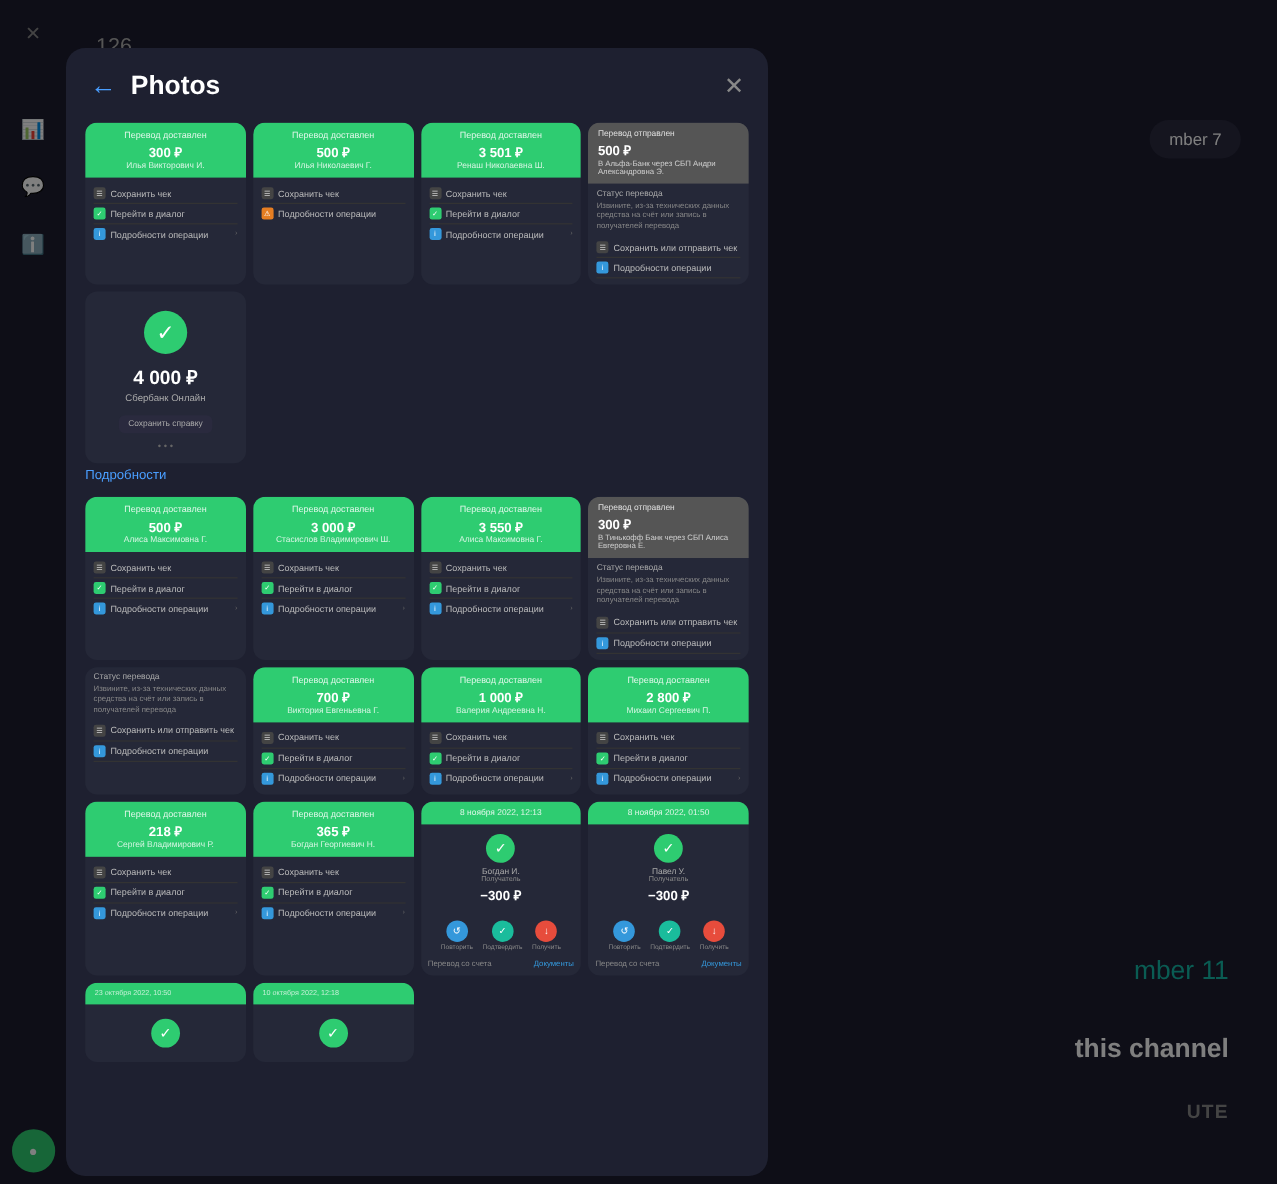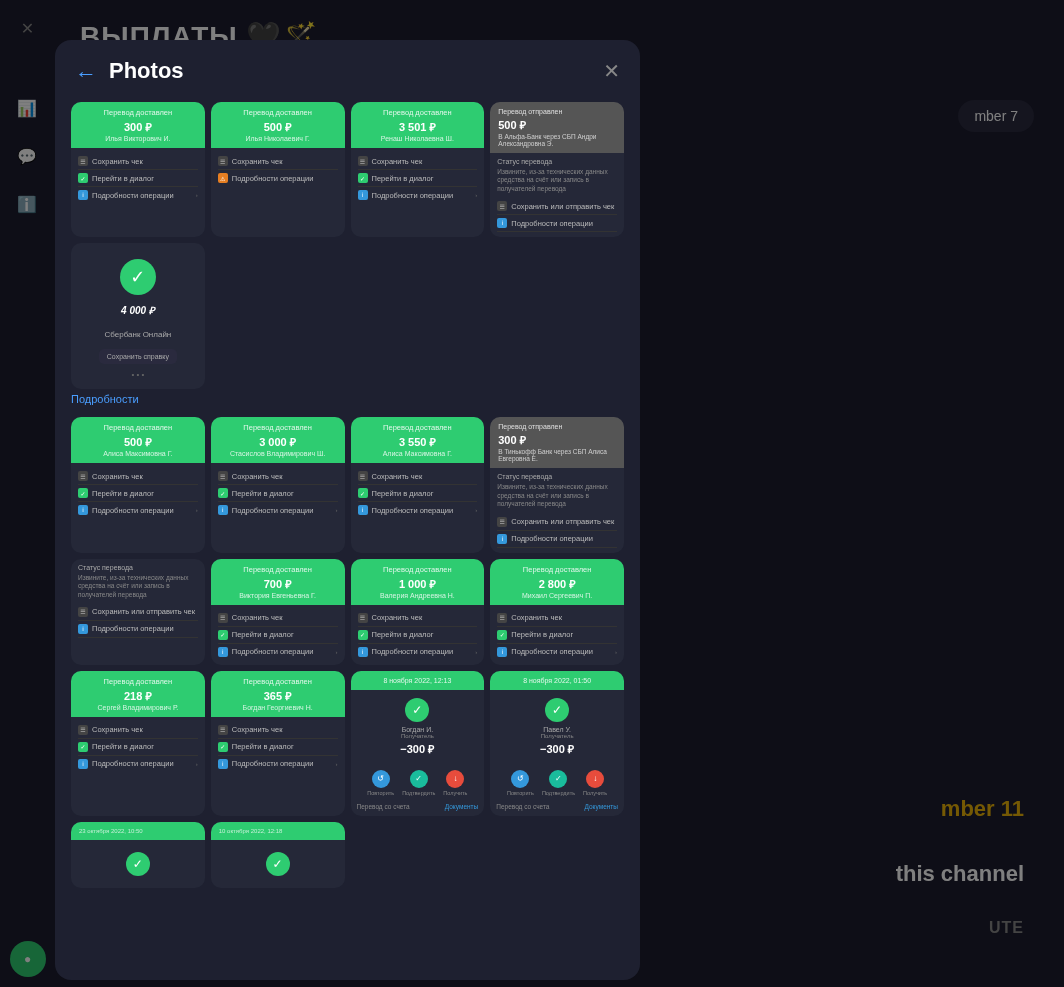--- a/index.html
+++ b/index.html
@@ -305,24 +305,23 @@
       display: flex;
       align-items: center;
       justify-content: center;
       color: #fff;
       font-size: 18px;
       margin-bottom: 8px;
     }
 
     .sber-amount {
       color: #fff;
-      font-size: 10px;
+      font-size: 16px;
       font-weight: 700;
-      margin-bottom: 13px;
-      font-style: italic;
+      margin-bottom: 2px;
     }
 
     .sber-bank {
       color: #aaa;
       font-size: 8px;
       margin-bottom: 10px;
     }
 
     .sber-btn {
       background: #2a2a3e;
@@ -479,30 +478,29 @@
       justify-content: center;
       color: #fff;
       font-size: 12px;
     }
   </style>
 </head>
 <body>
 
 <div class="bg-layer">
   <div style="margin-left: 60px;">
-    <div class="bg-title">ВЫПЛАТЫ 🖤🪄</div>
     <div class="bg-number" style="position:static; margin-top:8px; color:#aaa; font-size:18px;">126</div>
   </div>
 </div>
 
 <div style="position:absolute; right:30px; top:100px; z-index:1;">
   <div style="background:#2a2a3e; border-radius:20px; padding:8px 16px; color:#fff; font-size:14px;">mber 7</div>
 </div>
 
-<div style="position:absolute; right:40px; bottom:165px; z-index:1; color:#eab308; font-size:22px; font-weight:700;">mber 11</div>
+<div style="position:absolute; right:40px; bottom:165px; z-index:1; color:#14b8a6; font-size:22px; font-weight:400;">mber 11</div>
 <div style="position:absolute; right:40px; bottom:100px; z-index:1; color:#fff; font-size:22px; font-weight:600;">this channel</div>
 <div style="position:absolute; right:40px; bottom:50px; z-index:1; color:#888; font-size:16px; font-weight:600; letter-spacing:1px;">UTE</div>
 
 <div class="modal-overlay"></div>
 
 <div class="sidebar">
   <div class="sidebar-icon">✕</div>
   <div style="height:20px;"></div>
   <div class="sidebar-icon" style="color:#4ade80;">📊</div>
   <div class="sidebar-icon">💬</div>

